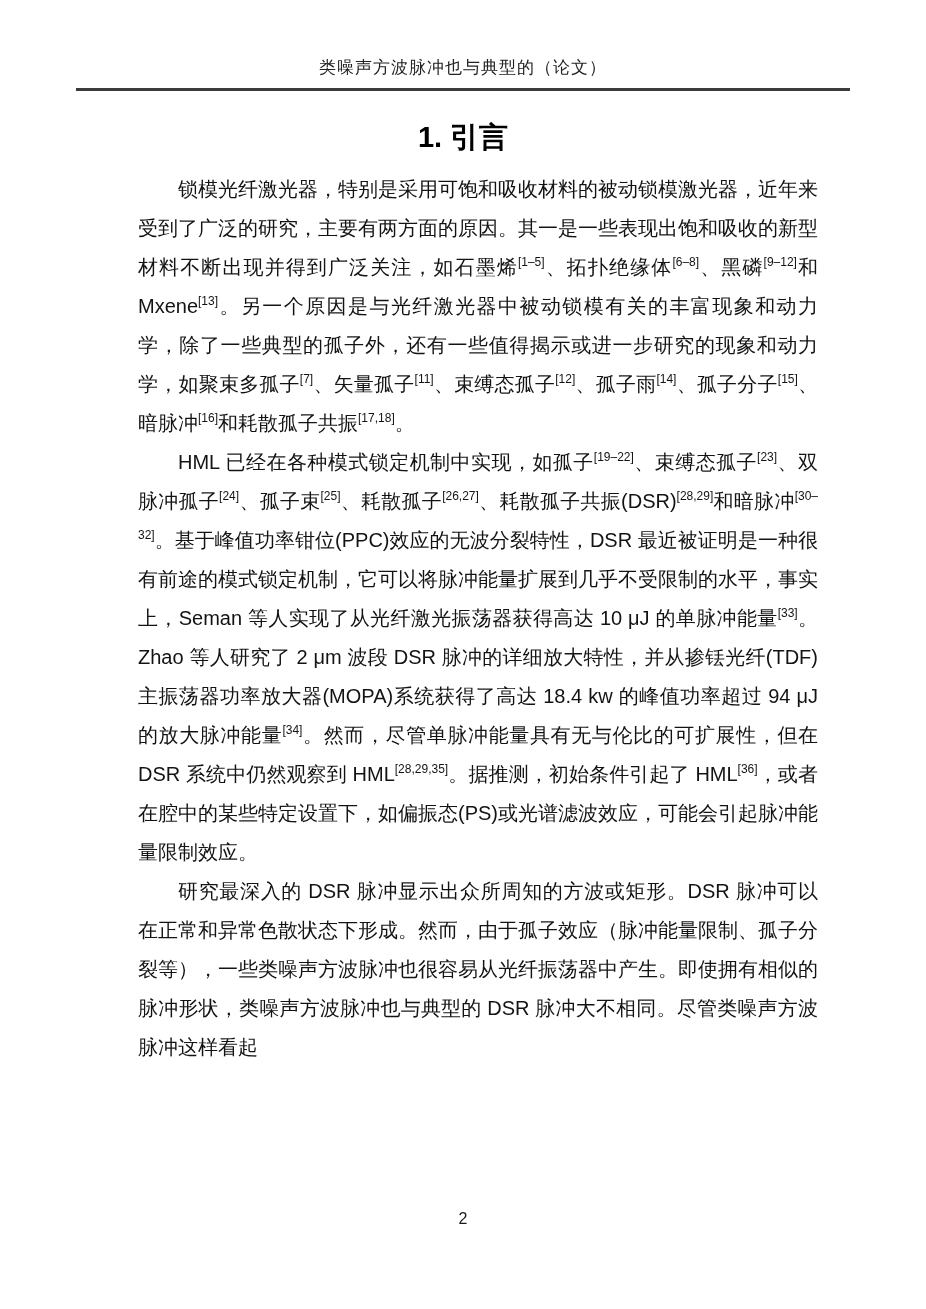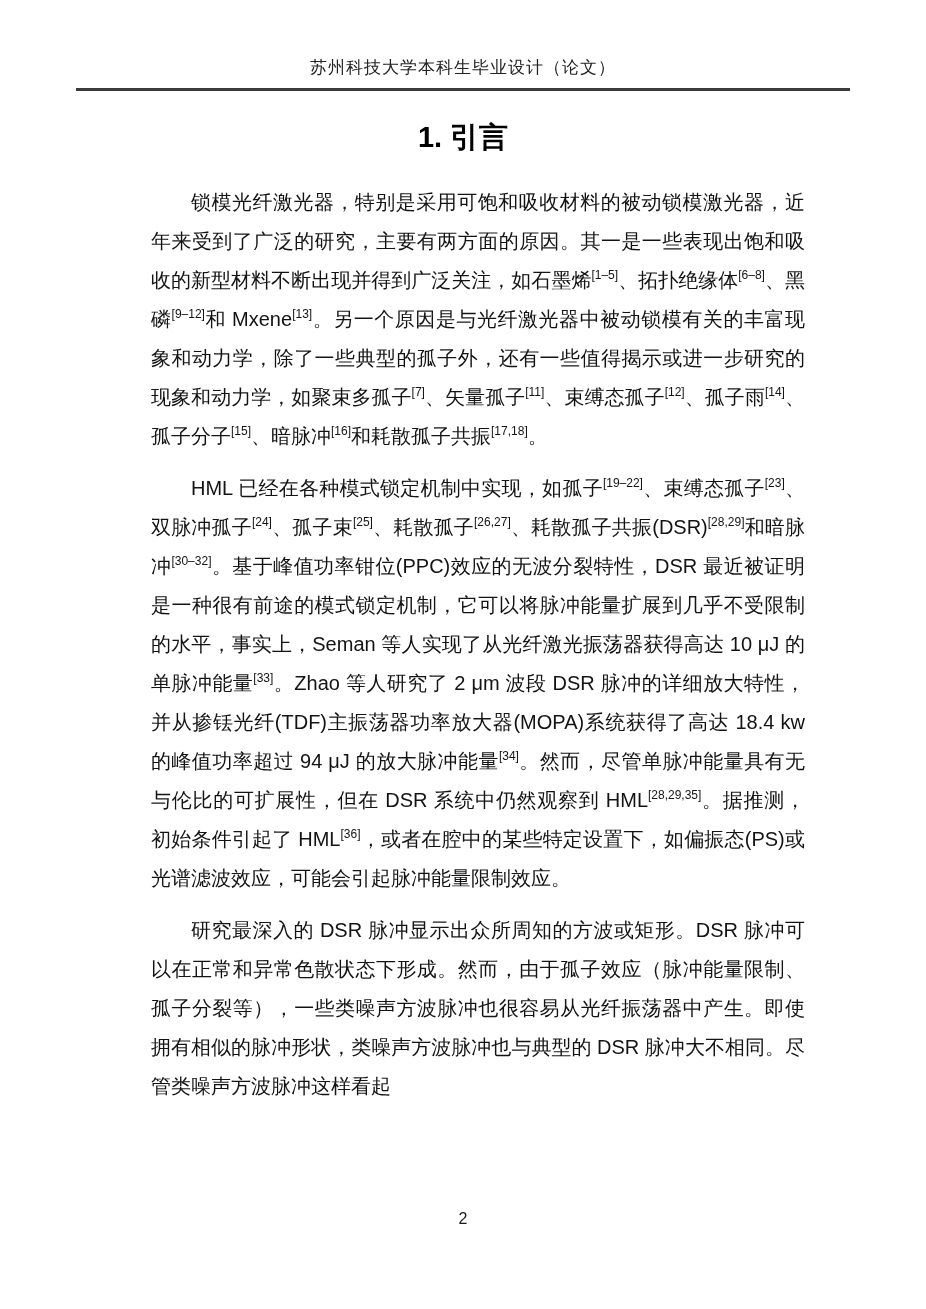--- a/index.html
+++ b/index.html
@@ -46,21 +46,21 @@
     font-weight: 700;
     color: #000000;
   }
   .content {
     position: absolute;
     top: 170px;
     left: 138px;
     width: 680px;
   }
   .content p {
-    margin: 13px;
+    margin: 0;
     font-size: 20px;
     line-height: 39px;
     text-align: justify;
     text-indent: 2em;
     color: #131313;
   }
   .content sup {
     font-size: 12px;
     line-height: 0;
     vertical-align: super;
@@ -76,21 +76,21 @@
     font-size: 16px;
     color: #1a1a1a;
   }
 </style>
 </head>
 <body>
 
 <div class="page">
 
   <div class="page-header">
-    <div class="header-title">苏州科技大学本科生毕业设计（论文）</div>
+    <div class="header-title">类噪声方波脉冲也与典型的（论文）</div>
     <div class="header-rule"></div>
   </div>
 
   <h1 class="section-title">1. 引言</h1>
 
   <div class="content">
       <p><span>锁模光纤激光器，特别是采用可饱和吸收材料的被动锁模激光器，近年来受到了广泛的研究，主要有两方面的原因。其一是一些表现出饱和吸收的新型材料不断出现并得到广泛关注，如石墨烯</span><sup>[1–5]</sup><span>、拓扑绝缘体</span><sup>[6–8]</sup><span>、黑磷</span><sup>[9–12]</sup><span>和 Mxene</span><sup>[13]</sup><span>。另一个原因是与光纤激光器中被动锁模有关的丰富现象和动力学，除了一些典型的孤子外，还有一些值得揭示或进一步研究的现象和动力学，如聚束多孤子</span><sup>[7]</sup><span>、矢量孤子</span><sup>[11]</sup><span>、束缚态孤子</span><sup>[12]</sup><span>、孤子雨</span><sup>[14]</sup><span>、孤子分子</span><sup>[15]</sup><span>、暗脉冲</span><sup>[16]</sup><span>和耗散孤子共振</span><sup>[17,18]</sup><span>。</span></p>
       <p><span>HML 已经在各种模式锁定机制中实现，如孤子</span><sup>[19–22]</sup><span>、束缚态孤子</span><sup>[23]</sup><span>、双脉冲孤子</span><sup>[24]</sup><span>、孤子束</span><sup>[25]</sup><span>、耗散孤子</span><sup>[26,27]</sup><span>、耗散孤子共振(DSR)</span><sup>[28,29]</sup><span>和暗脉冲</span><sup>[30–32]</sup><span>。基于峰值功率钳位(PPC)效应的无波分裂特性，DSR 最近被证明是一种很有前途的模式锁定机制，它可以将脉冲能量扩展到几乎不受限制的水平，事实上，Seman 等人实现了从光纤激光振荡器获得高达 10 μJ 的单脉冲能量</span><sup>[33]</sup><span>。Zhao 等人研究了 2 μm 波段 DSR 脉冲的详细放大特性，并从掺铥光纤(TDF)主振荡器功率放大器(MOPA)系统获得了高达 18.4 kw 的峰值功率超过 94 μJ 的放大脉冲能量</span><sup>[34]</sup><span>。然而，尽管单脉冲能量具有无与伦比的可扩展性，但在 DSR 系统中仍然观察到 HML</span><sup>[28,29,35]</sup><span>。据推测，初始条件引起了 HML</span><sup>[36]</sup><span>，或者在腔中的某些特定设置下，如偏振态(PS)或光谱滤波效应，可能会引起脉冲能量限制效应。</span></p>
       <p><span>研究最深入的 DSR 脉冲显示出众所周知的方波或矩形。DSR 脉冲可以在正常和异常色散状态下形成。然而，由于孤子效应（脉冲能量限制、孤子分裂等），一些类噪声方波脉冲也很容易从光纤振荡器中产生。即使拥有相似的脉冲形状，类噪声方波脉冲也与典型的 DSR 脉冲大不相同。尽管类噪声方波脉冲这样看起</span></p>
     </div>

